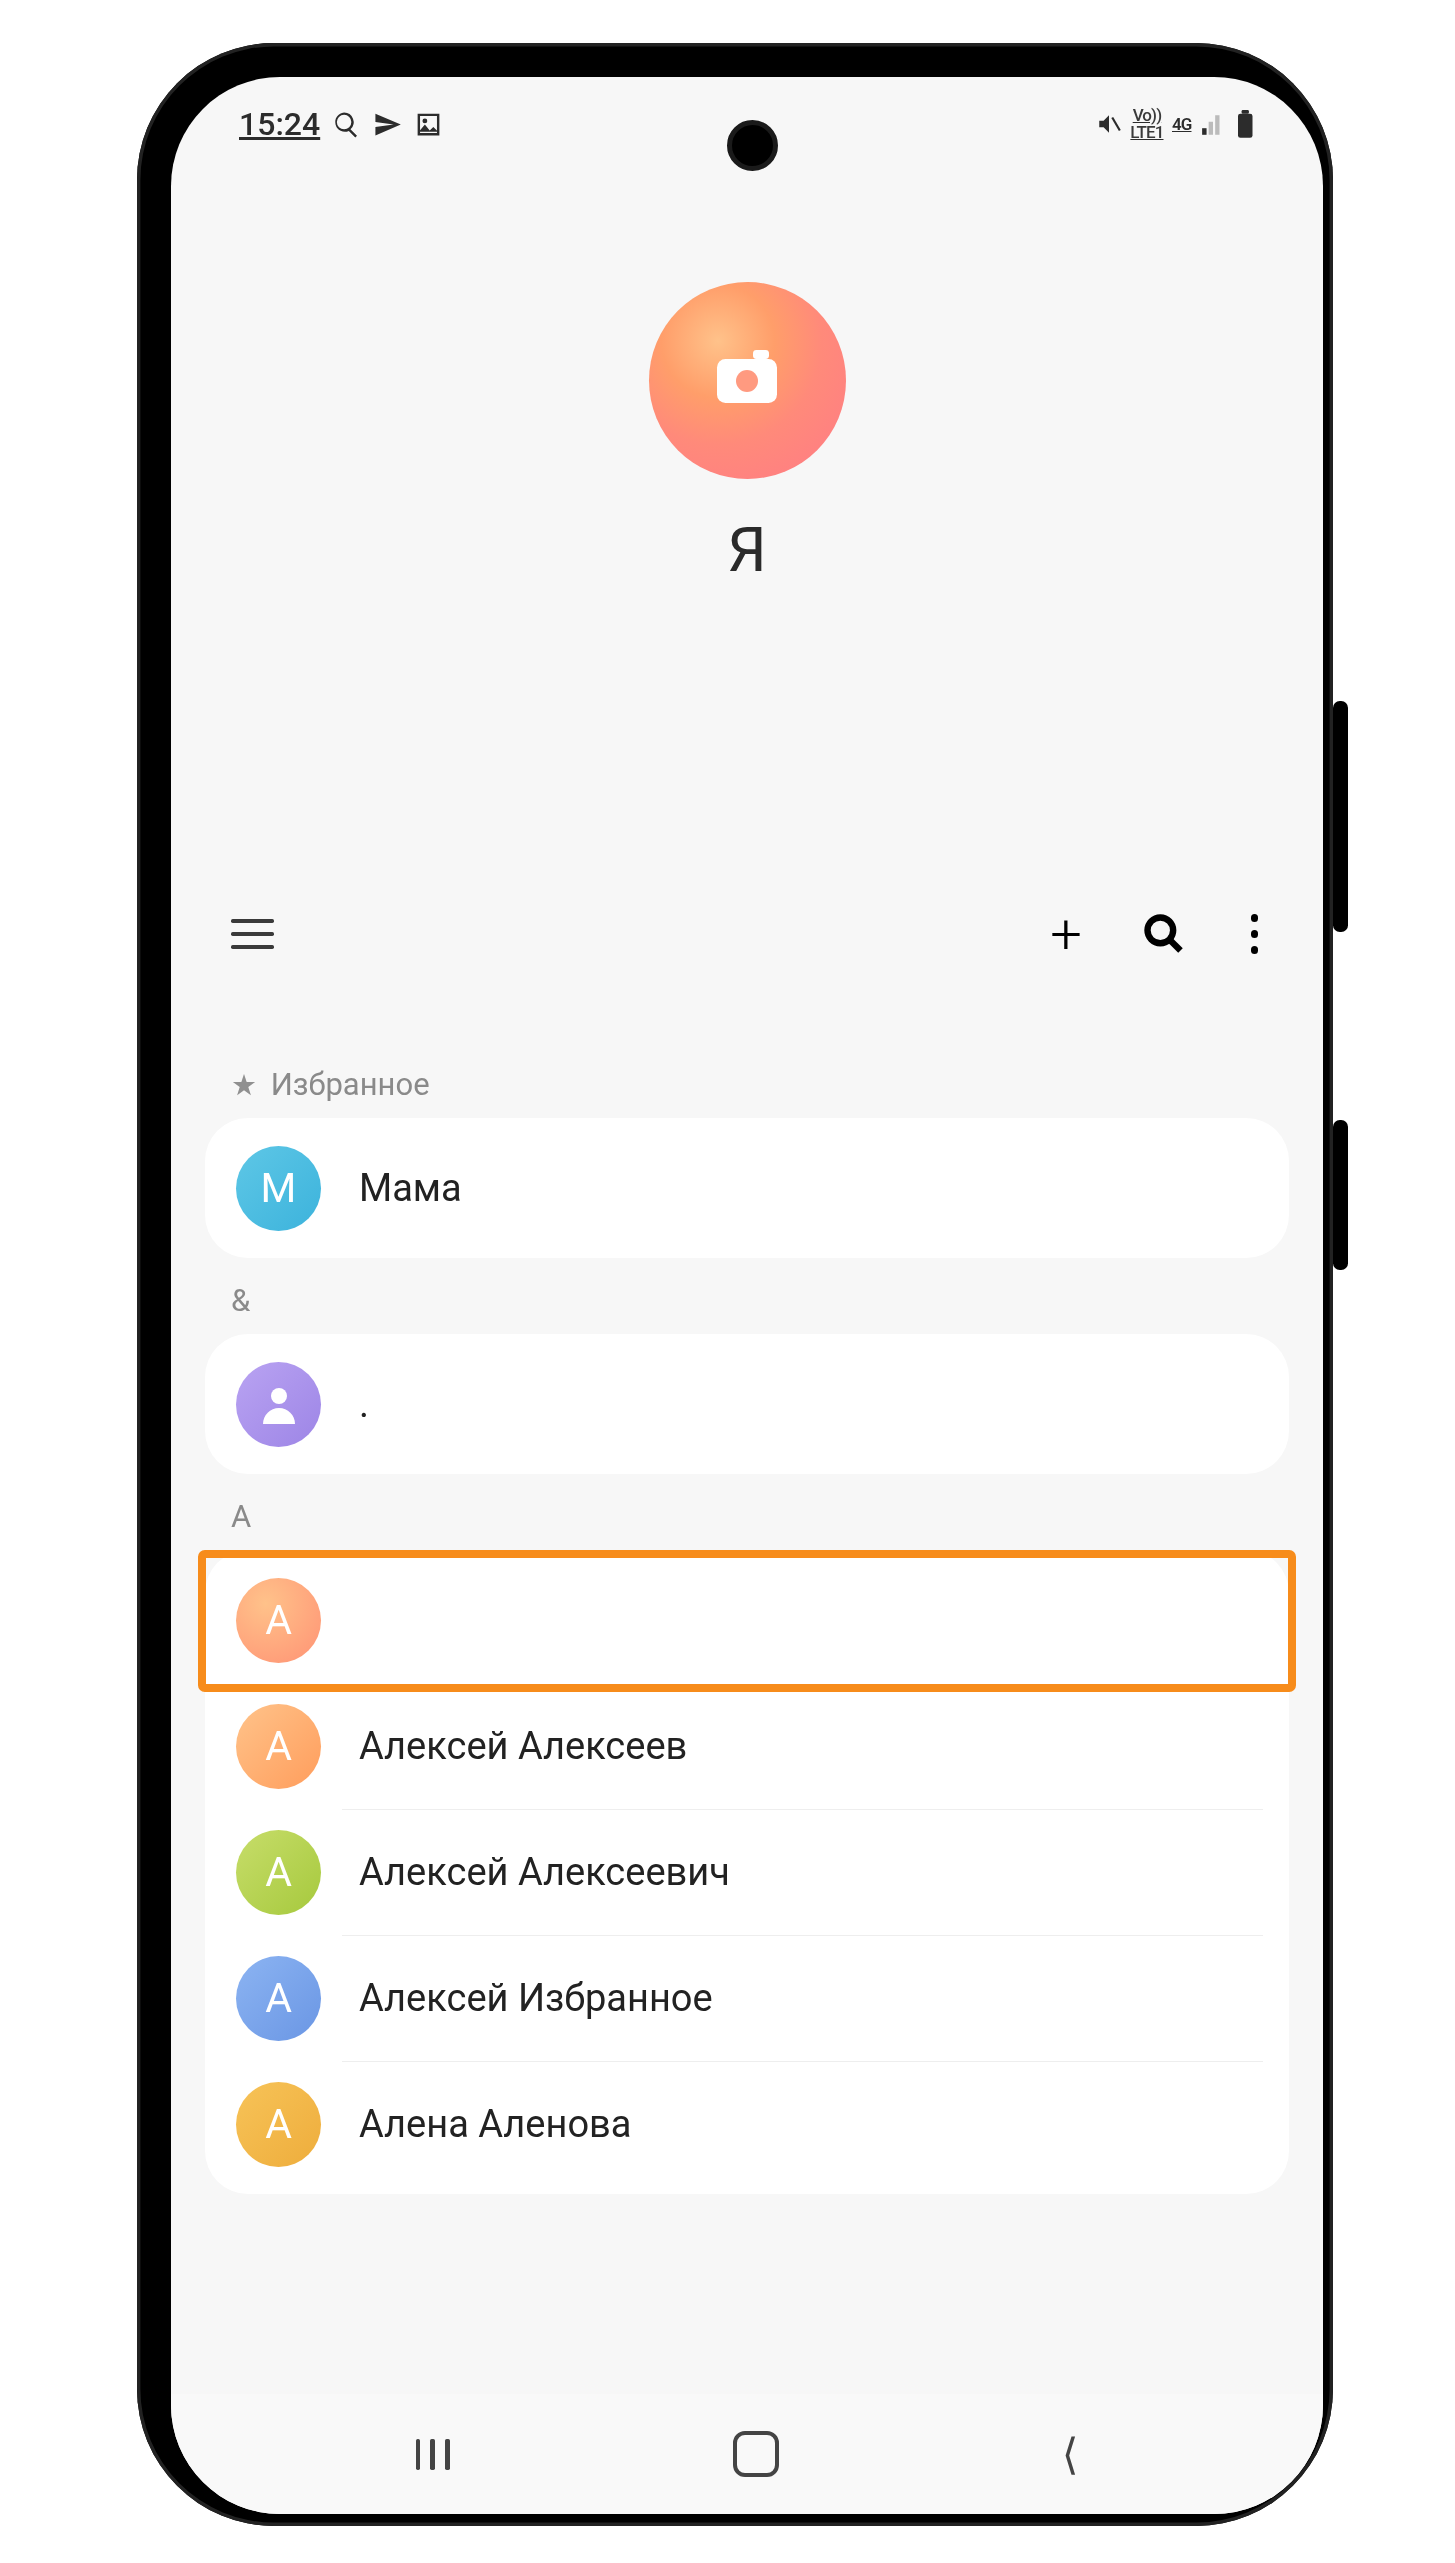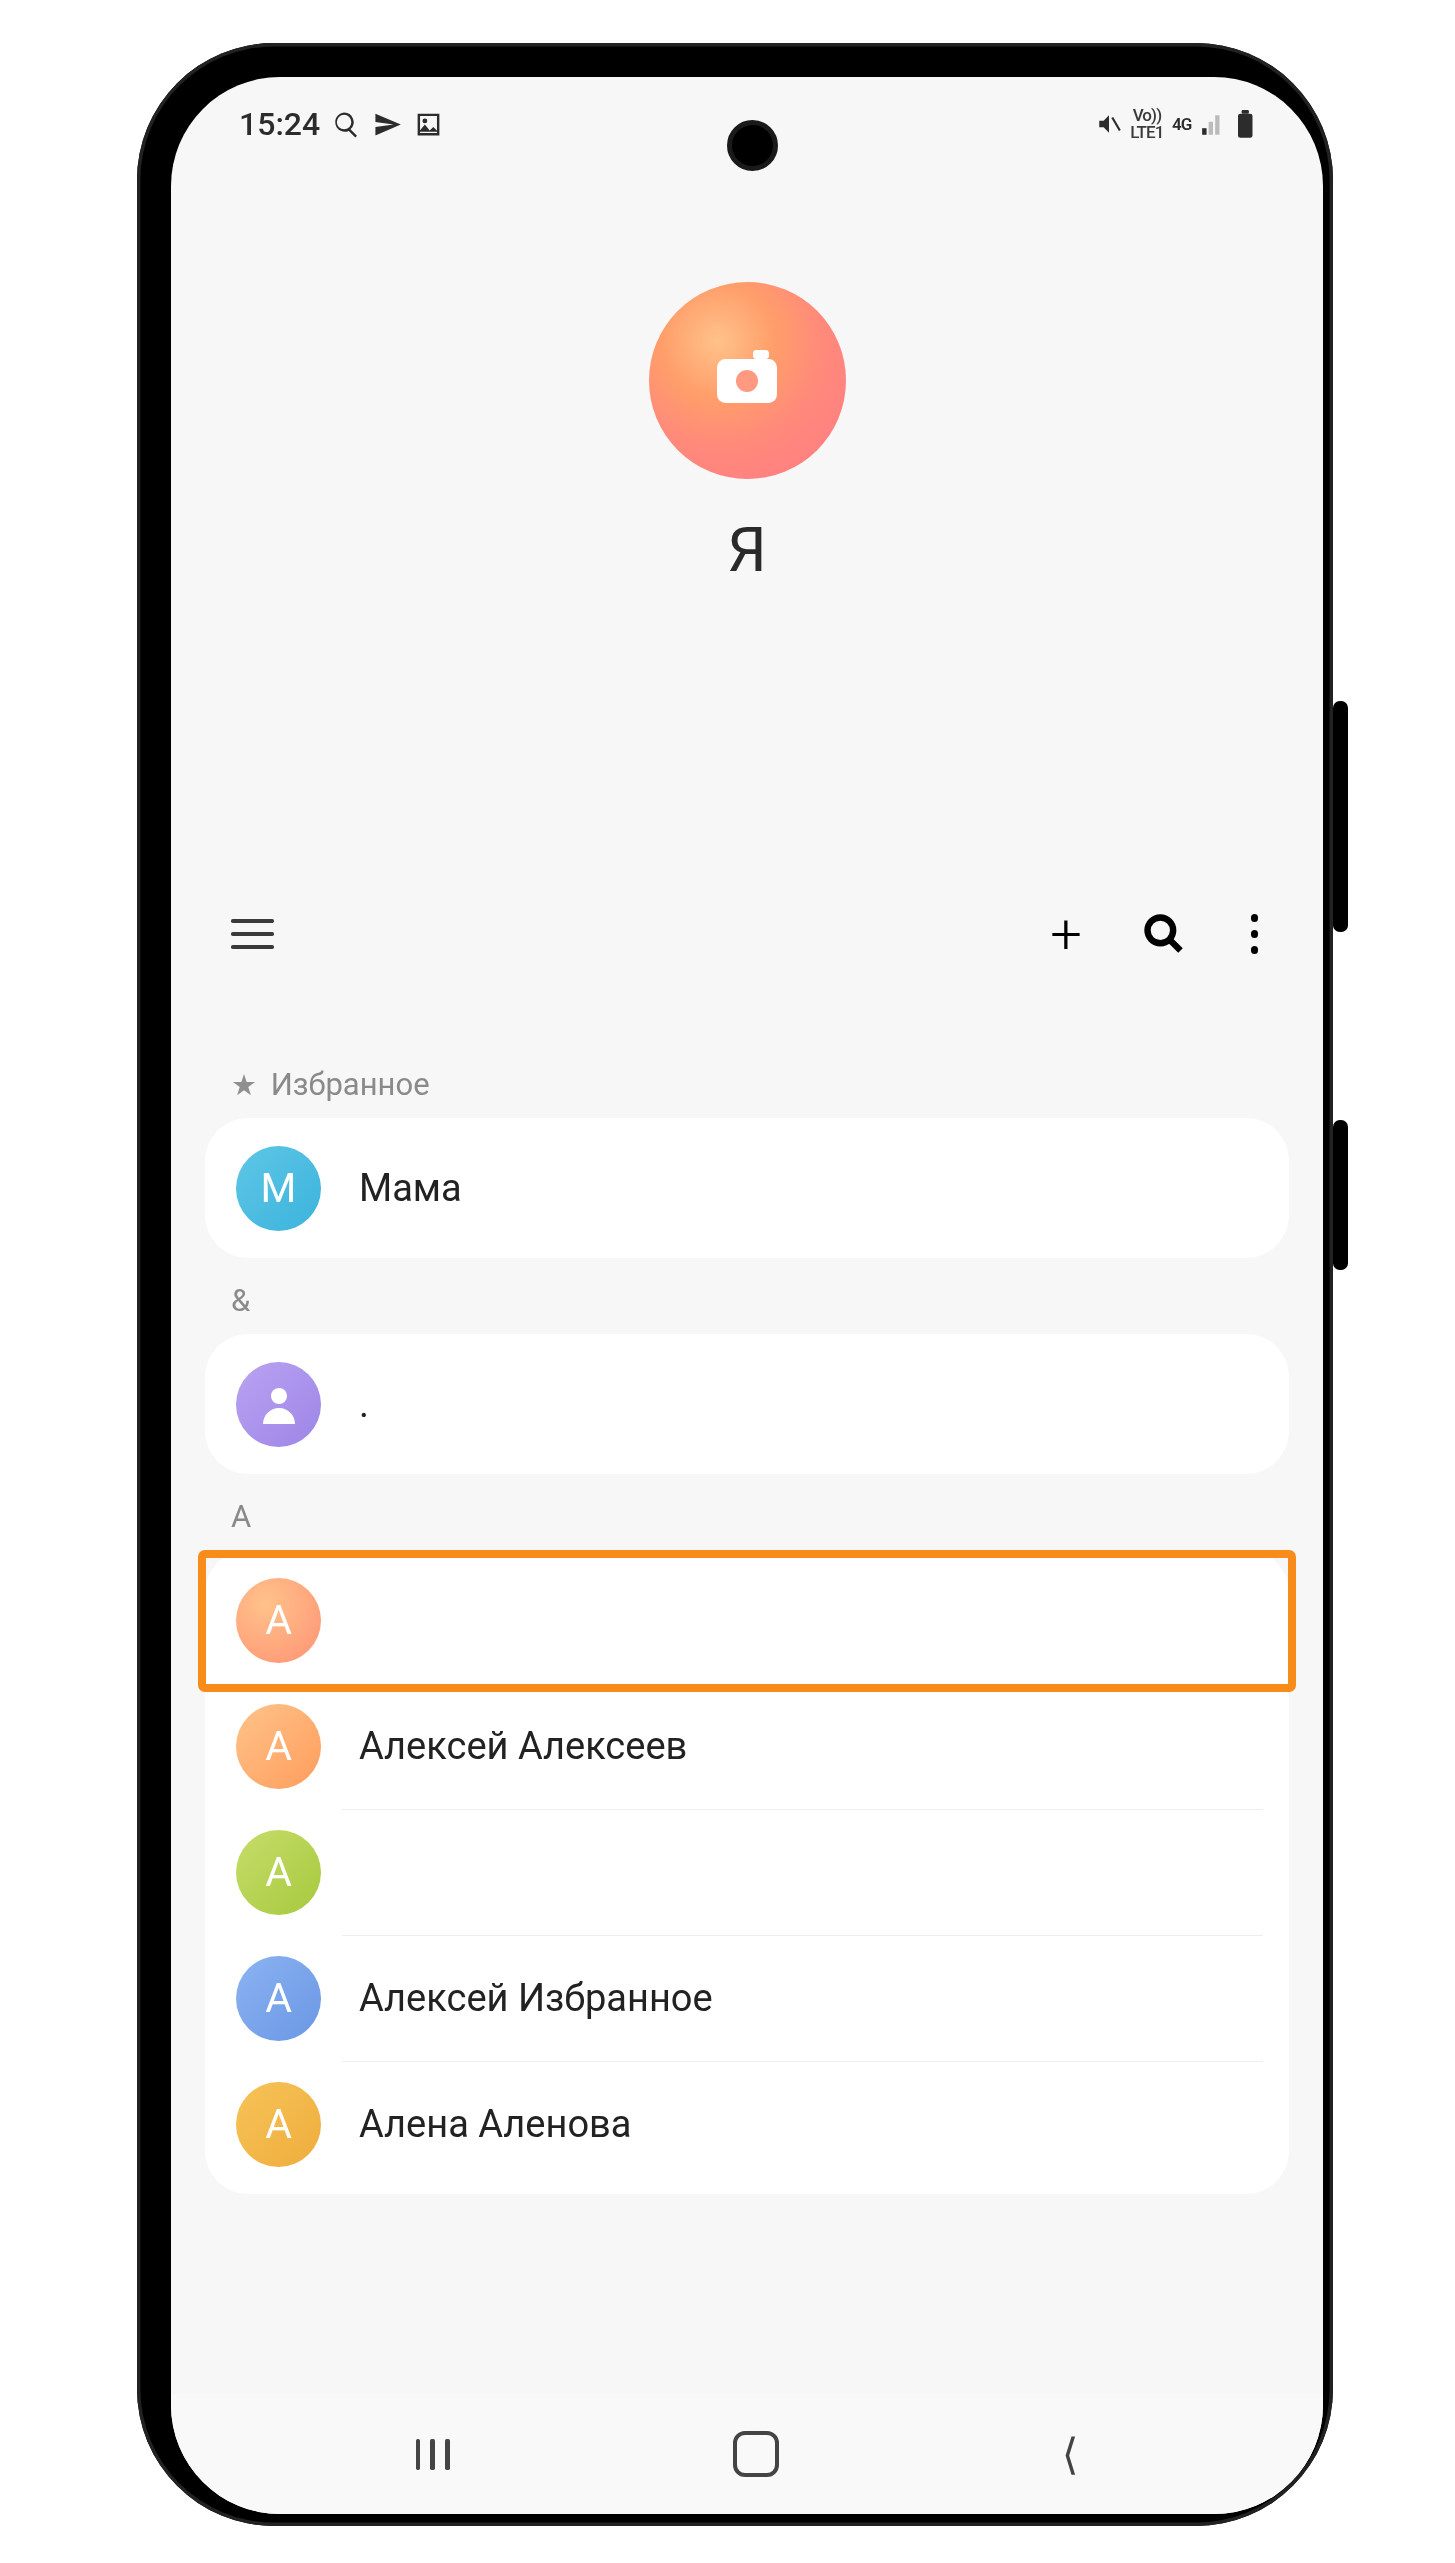--- a/index.html
+++ b/index.html
@@ -81,20 +81,21 @@
     top: 0;
     left: 0;
     right: 0;
     height: 94px;
     display: flex;
     align-items: center;
     padding: 0 68px;
     color: #2c2c2c;
     font-size: 32px;
     font-weight: 500;
+    text-decoration: underline;
   }
   .status-left {
     display: flex;
     align-items: center;
     gap: 12px;
   }
   .status-right {
     margin-left: auto;
     display: flex;
     align-items: center;
@@ -438,20 +439,21 @@
               <div class="avatar av-orange1">А</div>
             </div>
             <div class="highlight" style="left:-6.8px;right:-6.8px;top:0px;height:126px"></div>
 
             <div class="contact">
               <div class="avatar av-orange2">А</div>
               <span>Алексей Алексеев</span>
             </div>
             <div class="contact">
               <div class="avatar av-green">А</div>
+              <span>Алексей Алексеевич</span>
             </div>
             <div class="contact">
               <div class="avatar av-blue2">А</div>
               <span>Алексей Избранное</span>
             </div>
             <div class="contact">
               <div class="avatar av-ochre">А</div>
               <span>Алена Аленова</span>
             </div>
           </div>

